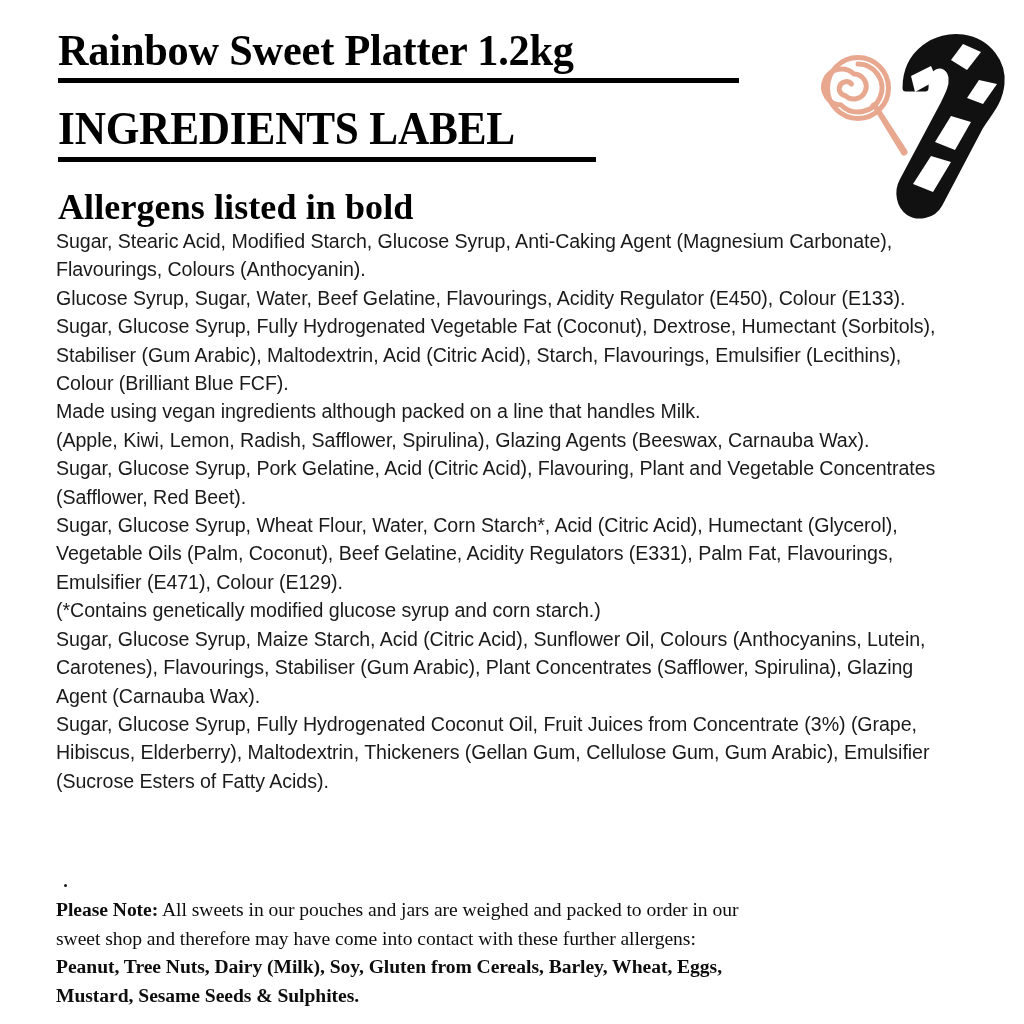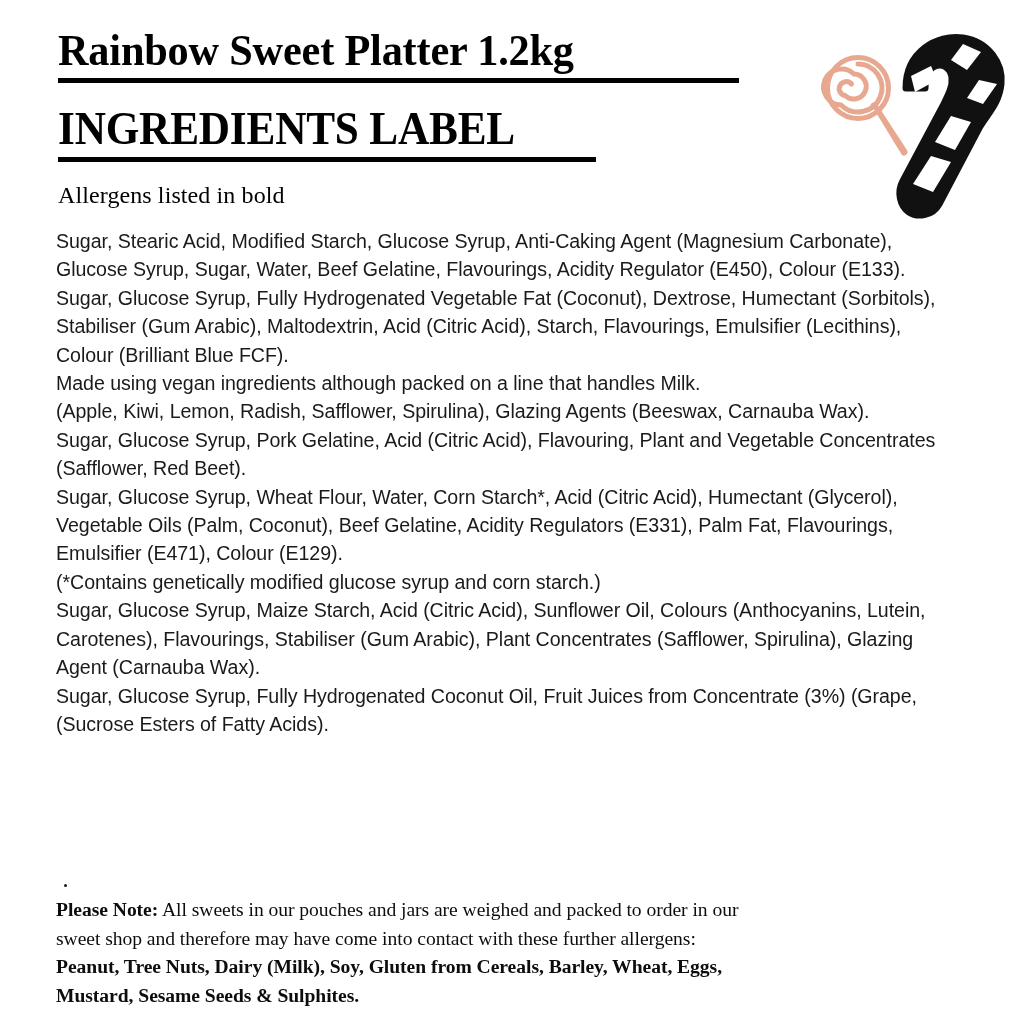--- a/index.html
+++ b/index.html
@@ -60,25 +60,25 @@
     display: block;
     height: 5px;
     background: #000000;
     margin-top: 2px;
   }
   .rule-1 { width: 681px; }
   .rule-2 { width: 538px; }
 
   .subtitle {
     font-family: "Liberation Serif", serif;
-    font-weight: normal;
-    font-size: 24px;
+    font-weight: bold;
+    font-size: 36px;
     line-height: 34px;
     color: #000000;
-    margin-top: 16px;
+    margin-top: 28px;
     letter-spacing: 0.1px;
   }
 
   
   .candy-art {
     position: absolute;
     right: 8px;
     top: 22px;
     width: 205px;
     height: 205px;
@@ -180,36 +180,38 @@
           <polygon points="168,58 186,62 172,82 156,76"></polygon>
           <polygon points="140,94 160,100 144,128 124,120"></polygon>
           <polygon points="120,134 140,140 122,170 102,162"></polygon>
         </g>
       </g>
     </svg>
   </div>
 
   <div class="ingredients">
     <div class="ing-line">Sugar, Stearic Acid, Modified Starch, Glucose Syrup, Anti-Caking Agent (Magnesium Carbonate),</div>
+    <div class="ing-line">Flavourings, Colours (Anthocyanin).</div>
     <div class="ing-line">Glucose Syrup, Sugar, Water, Beef Gelatine, Flavourings, Acidity Regulator (E450), Colour (E133).</div>
     <div class="ing-line">Sugar, Glucose Syrup, Fully Hydrogenated Vegetable Fat (Coconut), Dextrose, Humectant (Sorbitols),</div>
     <div class="ing-line">Stabiliser (Gum Arabic), Maltodextrin, Acid (Citric Acid), Starch, Flavourings, Emulsifier (Lecithins),</div>
     <div class="ing-line">Colour (Brilliant Blue FCF).</div>
     <div class="ing-line">Made using vegan ingredients although packed on a line that handles Milk.</div>
     <div class="ing-line">(Apple, Kiwi, Lemon, Radish, Safflower, Spirulina), Glazing Agents (Beeswax, Carnauba Wax).</div>
     <div class="ing-line">Sugar, Glucose Syrup, Pork Gelatine, Acid (Citric Acid), Flavouring, Plant and Vegetable Concentrates</div>
     <div class="ing-line">(Safflower, Red Beet).</div>
     <div class="ing-line">Sugar, Glucose Syrup, Wheat Flour, Water, Corn Starch*, Acid (Citric Acid), Humectant (Glycerol),</div>
     <div class="ing-line">Vegetable Oils (Palm, Coconut), Beef Gelatine, Acidity Regulators (E331), Palm Fat, Flavourings,</div>
     <div class="ing-line">Emulsifier (E471), Colour (E129).</div>
     <div class="ing-line">(*Contains genetically modified glucose syrup and corn starch.)</div>
     <div class="ing-line">Sugar, Glucose Syrup, Maize Starch, Acid (Citric Acid), Sunflower Oil, Colours (Anthocyanins, Lutein,</div>
     <div class="ing-line">Carotenes), Flavourings, Stabiliser (Gum Arabic), Plant Concentrates (Safflower, Spirulina), Glazing</div>
     <div class="ing-line">Agent (Carnauba Wax).</div>
     <div class="ing-line">Sugar, Glucose Syrup, Fully Hydrogenated Coconut Oil, Fruit Juices from Concentrate (3%) (Grape,</div>
+    <div class="ing-line">Hibiscus, Elderberry), Maltodextrin, Thickeners (Gellan Gum, Cellulose Gum, Gum Arabic), Emulsifier</div>
     <div class="ing-line">(Sucrose Esters of Fatty Acids).</div>
   </div>
 
   <div class="note-block">
     <span class="note-dot"></span>
 
     <div class="note-line"><span class="note-strong">Please Note:</span><span> All sweets in our pouches and jars are weighed and packed to order in our</span></div>
 
     <div class="note-line">sweet shop and therefore may have come into contact with these further allergens:</div>
 

